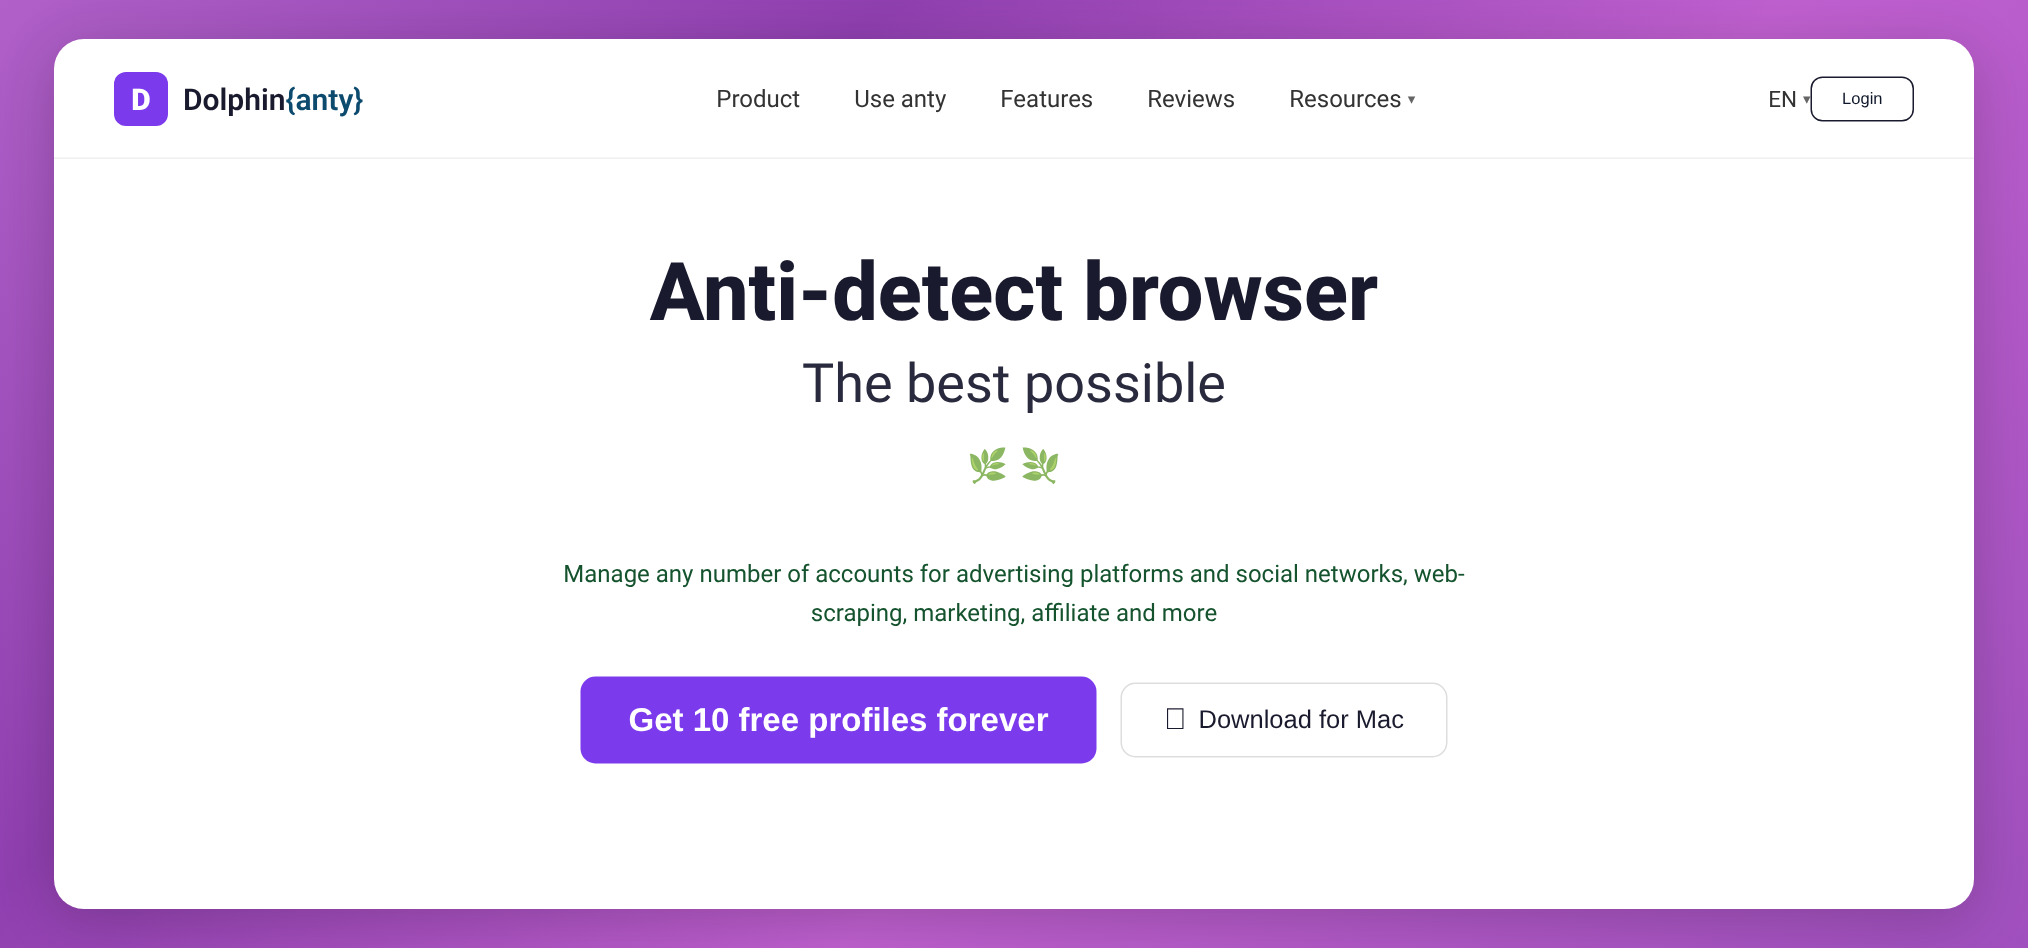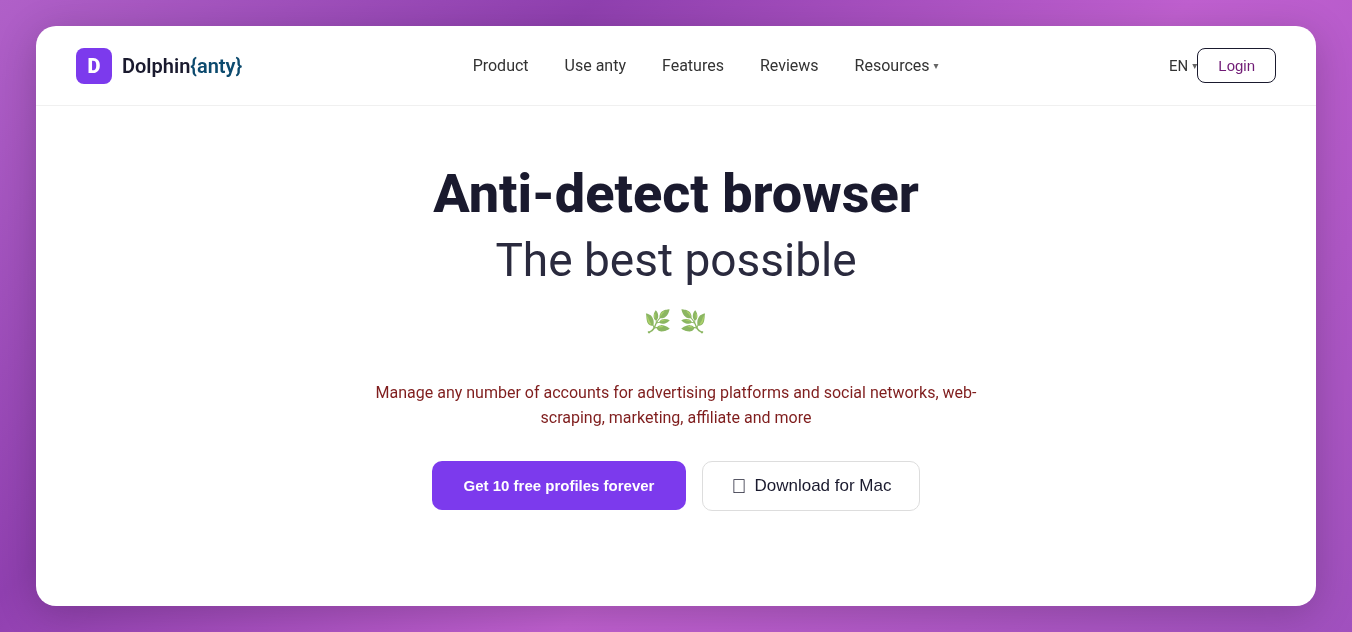--- a/index.html
+++ b/index.html
@@ -102,23 +102,23 @@
       gap: 4px;
       font-size: 15px;
       color: #333;
       cursor: pointer;
     }
 
     .login-button {
       border: 1.5px solid #1a1a2e;
       border-radius: 8px;
       padding: 8px 20px;
-      font-size: 15px;
+      font-size: 11px;
       font-weight: 500;
-      color: #701a75;
+      color: #0f172a;
       background: transparent;
       cursor: pointer;
     }
 
     
     .main-content {
       flex: 1;
       display: flex;
       flex-direction: column;
       align-items: center;
@@ -129,21 +129,21 @@
 
     .hero-title {
       font-size: 54px;
       font-weight: 800;
       color: #1a1a2e;
       line-height: 1.15;
       margin-bottom: 8px;
     }
 
     .hero-subtitle {
-      font-size: 46px;
+      font-size: 36px;
       font-weight: 400;
       color: #2a2a3e;
       margin-bottom: 20px;
       line-height: 1.2;
     }
 
     .award-badge {
       display: flex;
       align-items: center;
       justify-content: center;
@@ -171,40 +171,40 @@
     }
 
     .badge-rank {
       font-size: 24px;
       font-weight: 700;
       color: #2a2a3e;
     }
 
     .hero-description {
       font-size: 16px;
-      color: #7f1d1d;
+      color: #14532d;
       max-width: 620px;
       line-height: 1.6;
       margin-bottom: 30px;
       margin-top: 26px;
     }
 
     .cta-buttons {
       display: flex;
       align-items: center;
       gap: 16px;
     }
 
     .btn-primary {
       background: #7c3aed;
       color: white;
       border: none;
       border-radius: 10px;
       padding: 16px 32px;
-      font-size: 15px;
+      font-size: 22px;
       font-weight: 600;
       cursor: pointer;
       white-space: nowrap;
     }
 
     .btn-secondary {
       background: white;
       color: #1a1a2e;
       border: 1.5px solid #ddd;
       border-radius: 10px;

